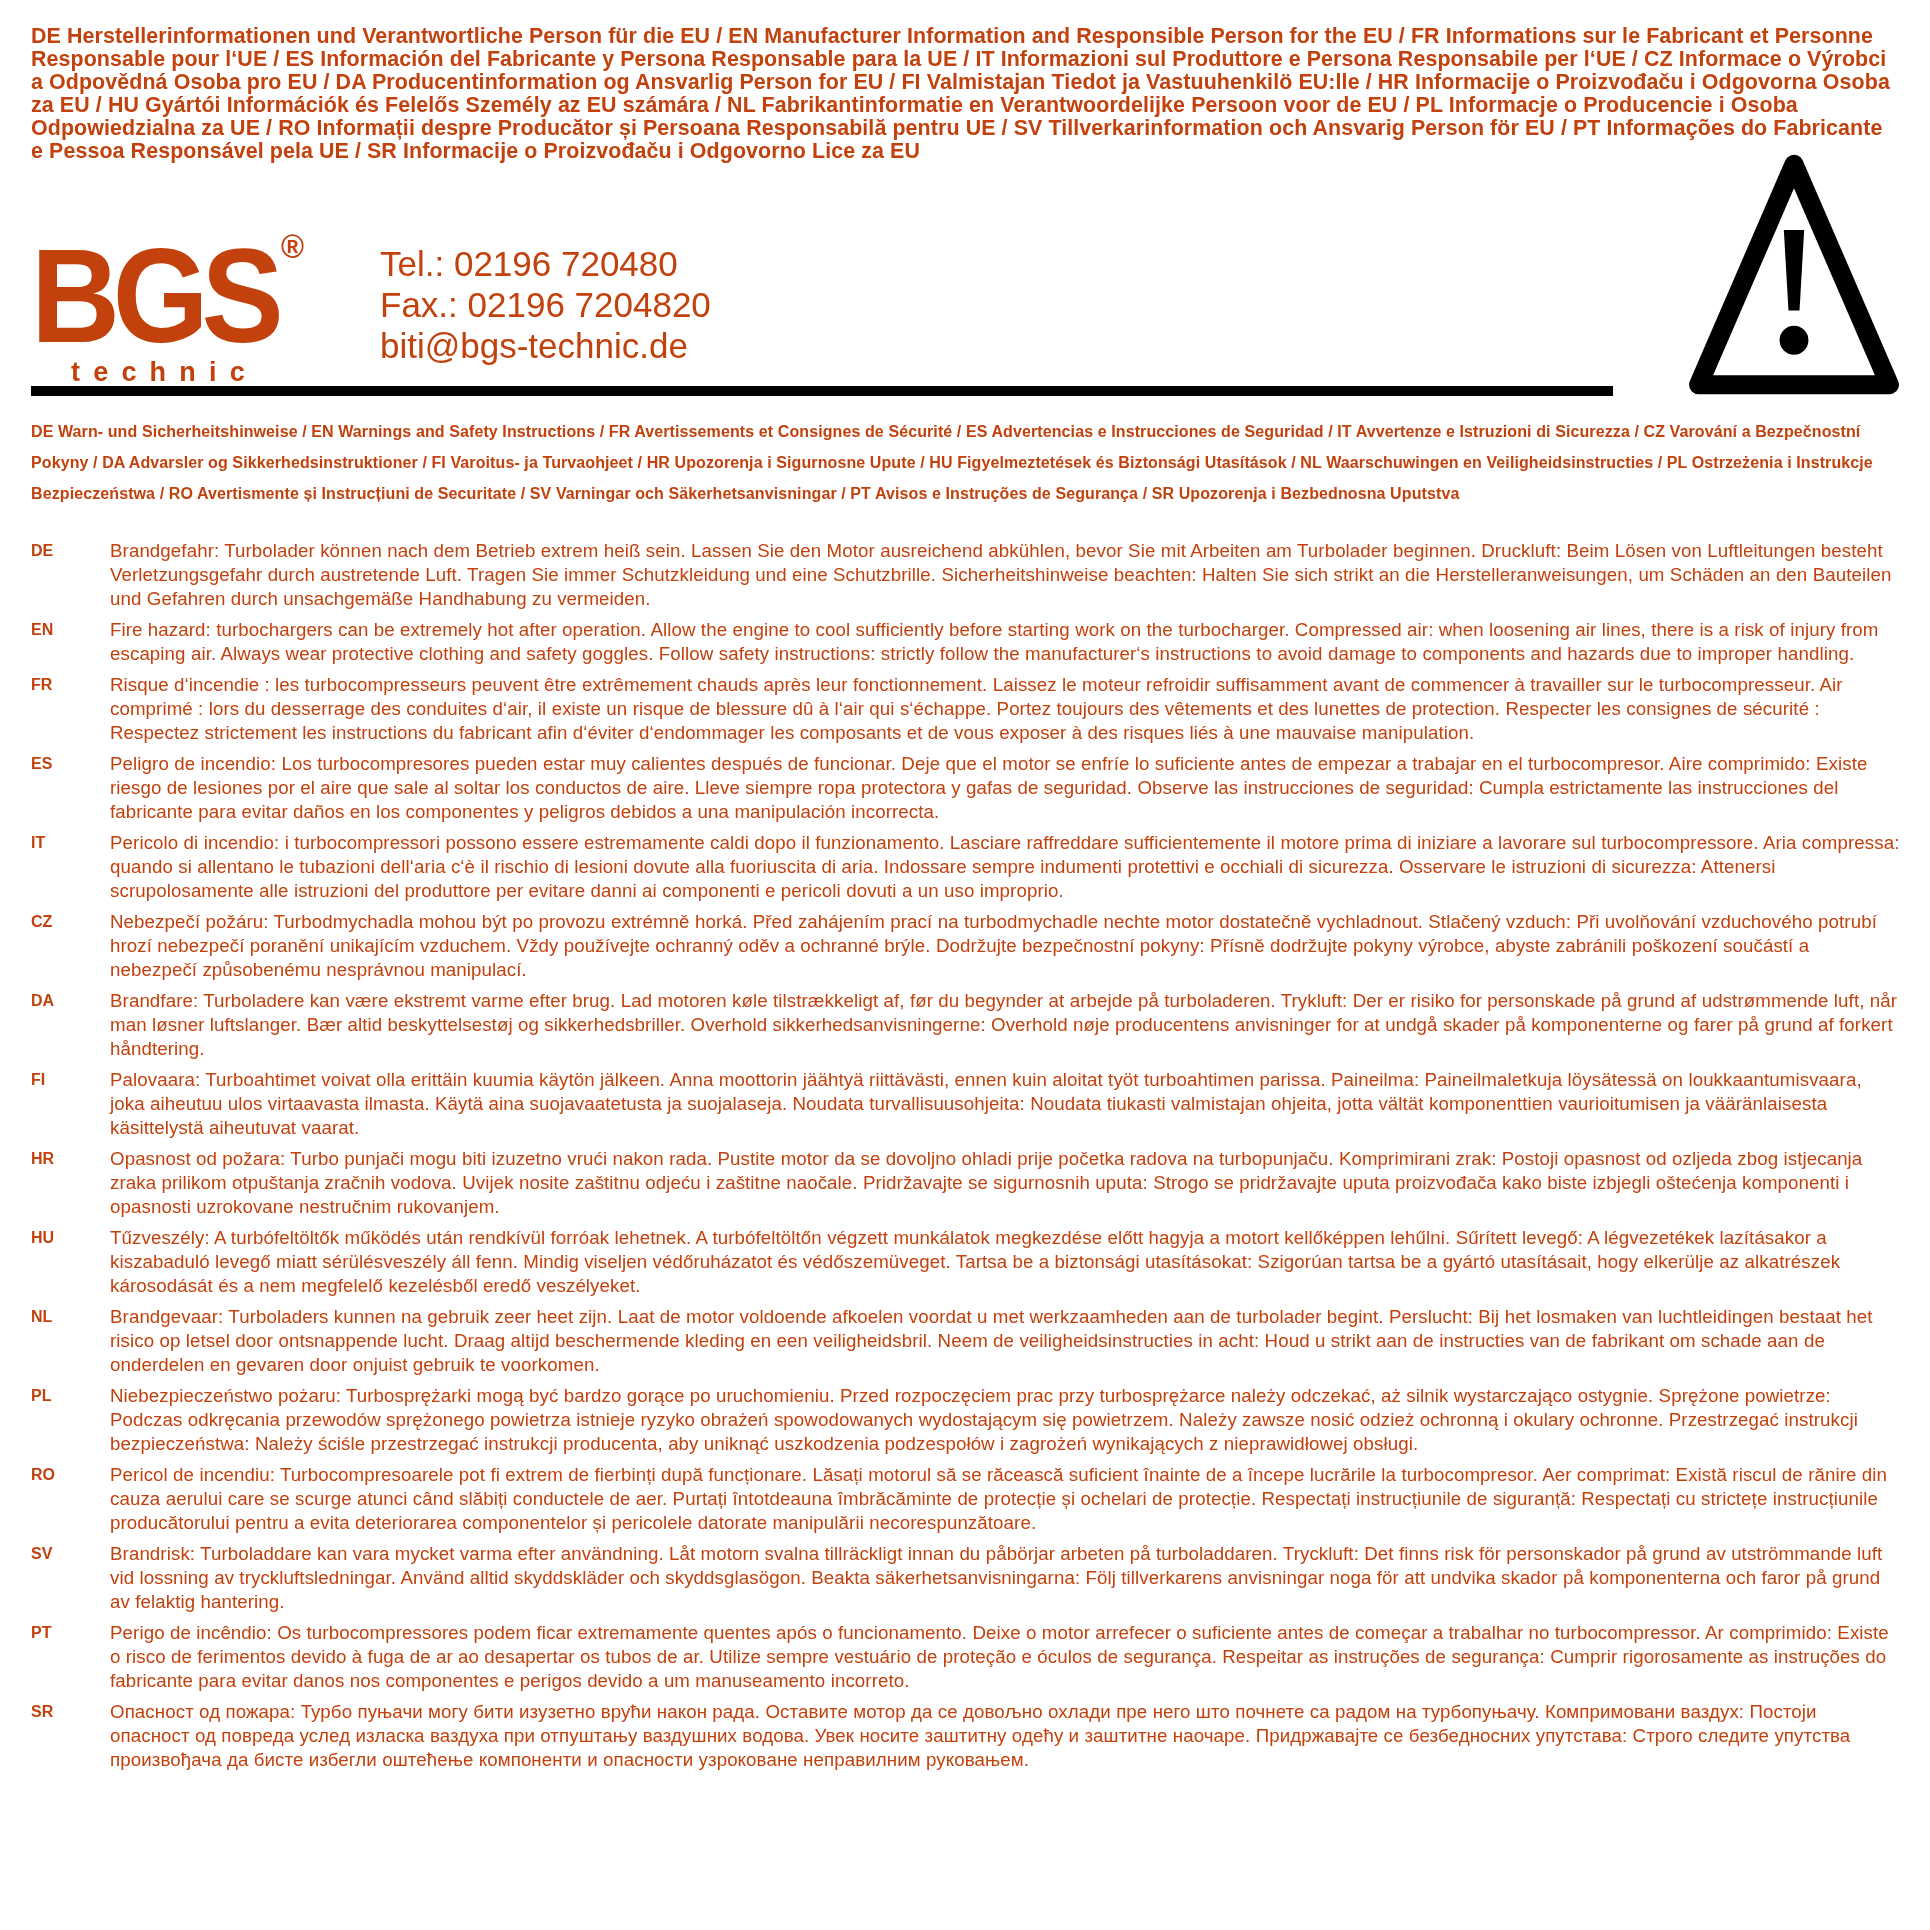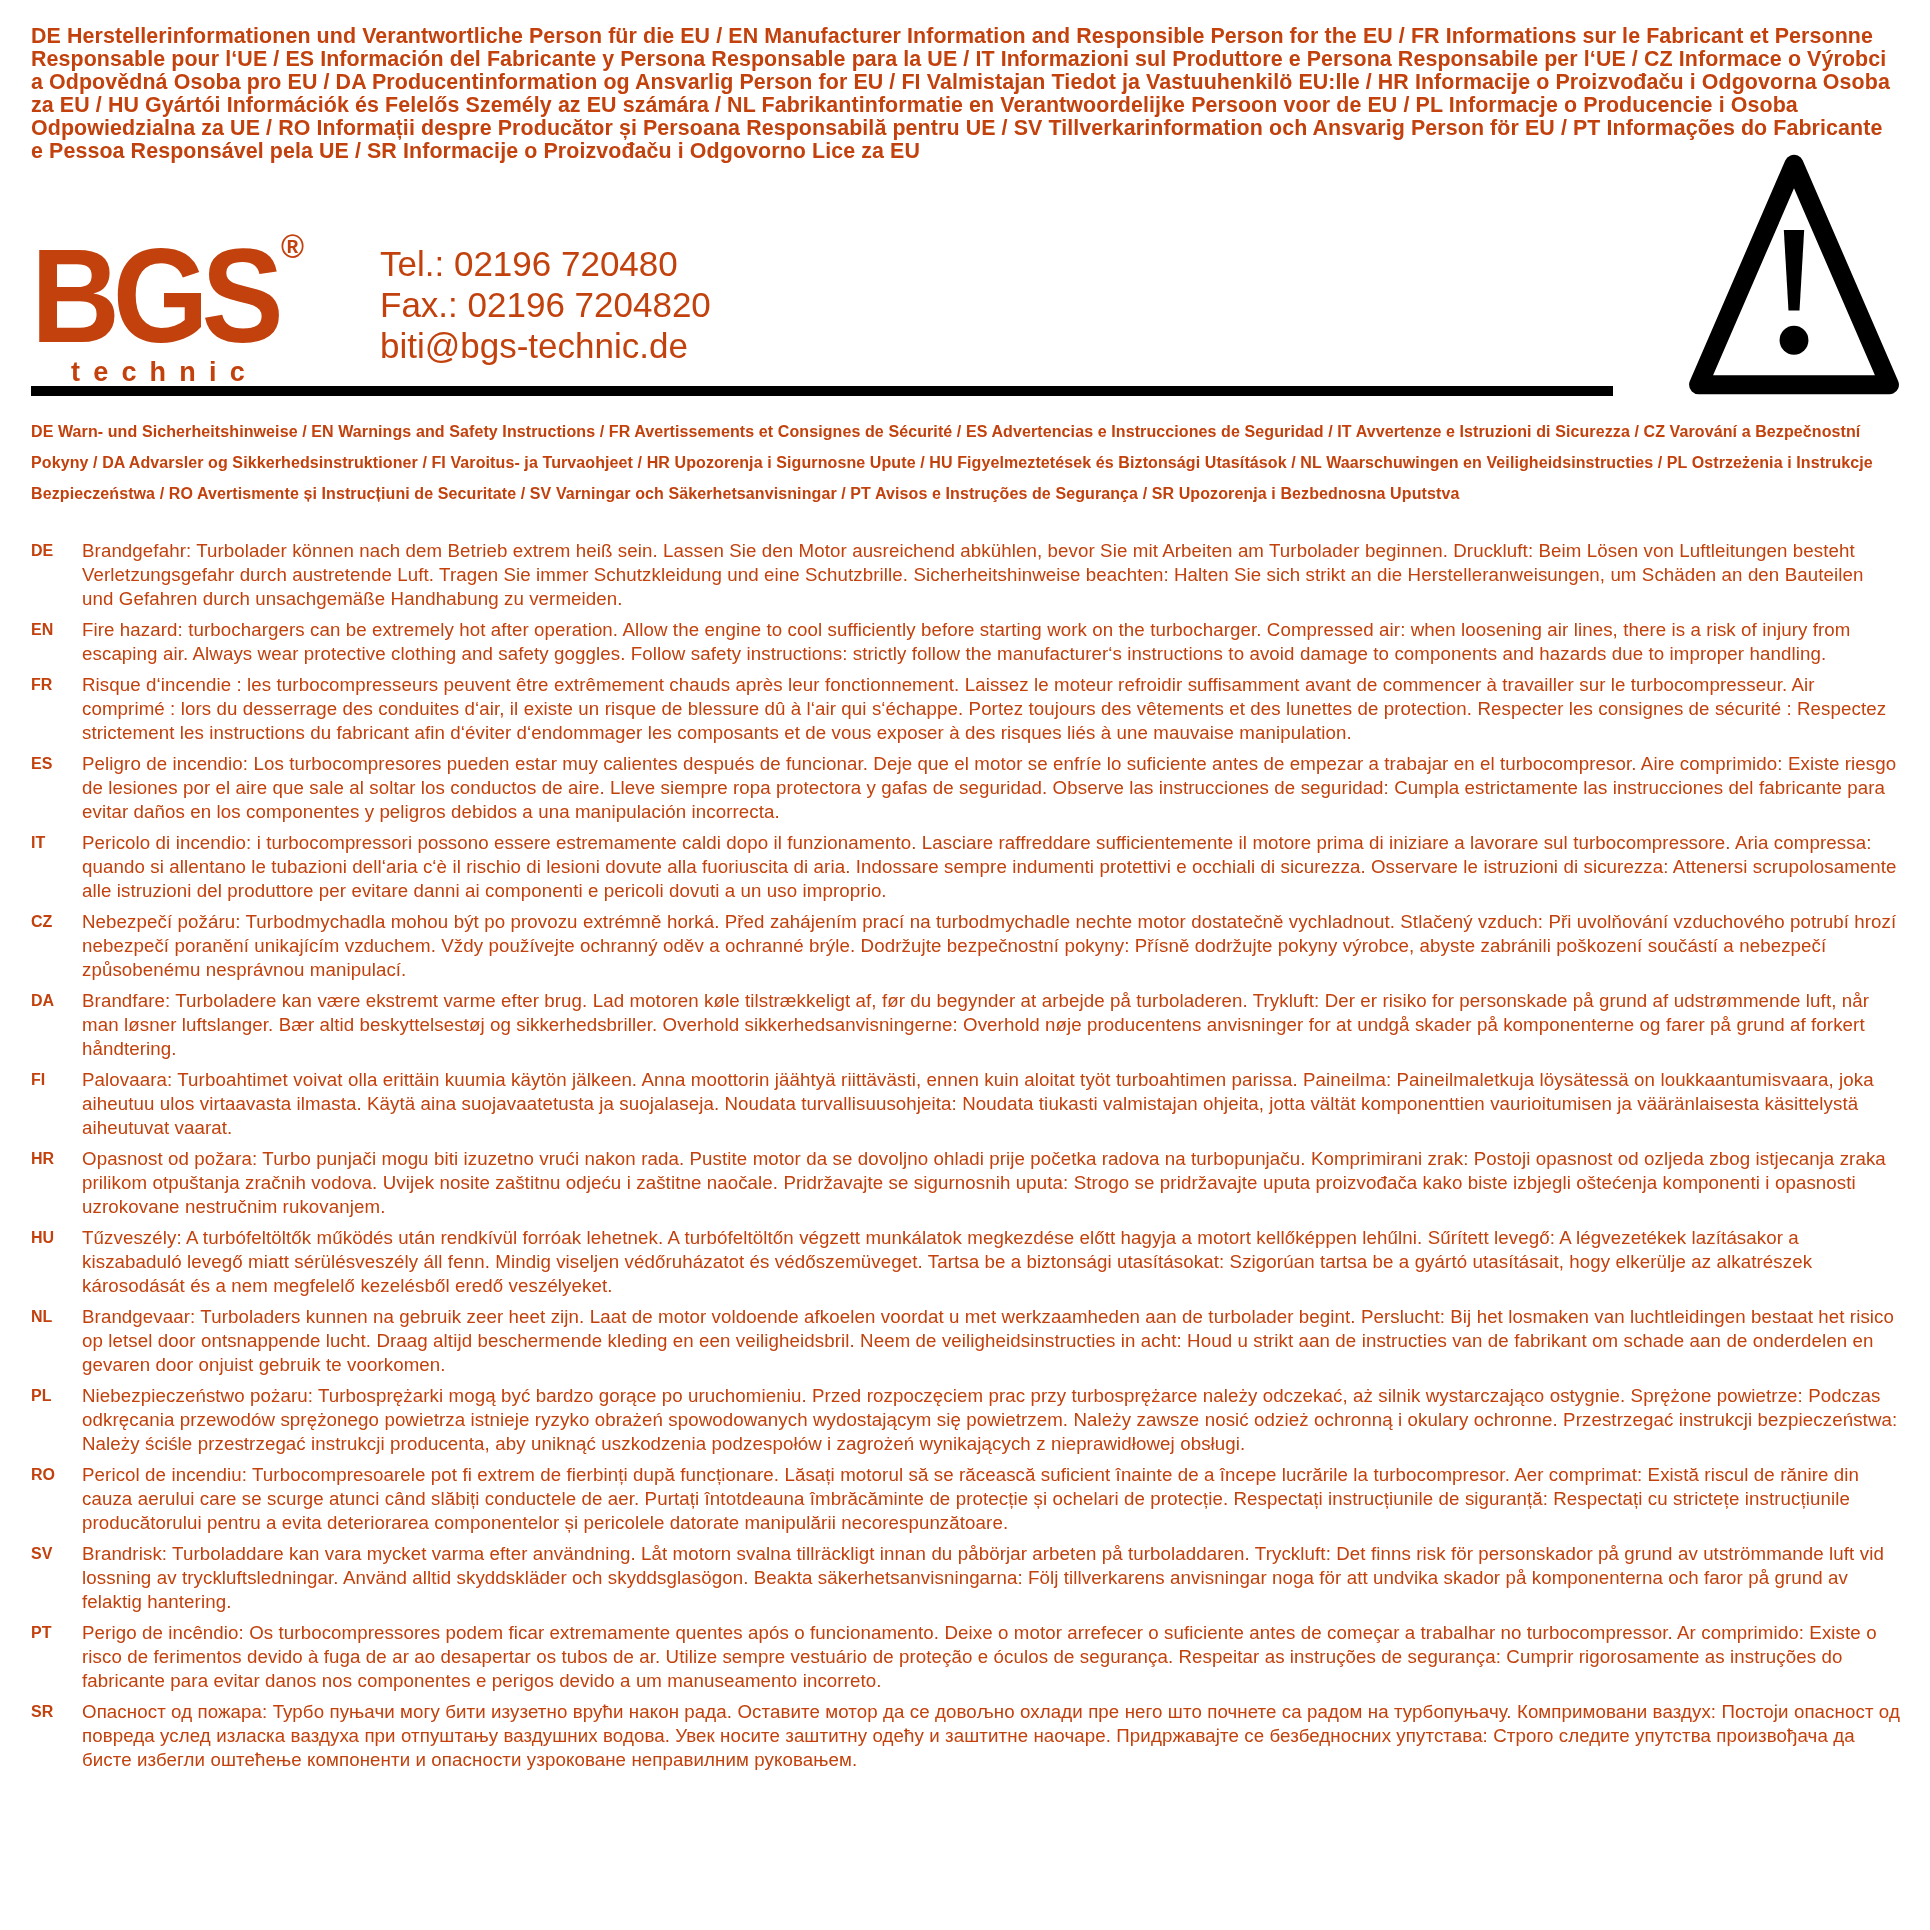--- a/index.html
+++ b/index.html
@@ -108,20 +108,21 @@
   }
   .note .lang {
     font-weight: bold;
     font-size: 16px;
     line-height: 24px;
   }
   .note .text {
     font-size: 18.7px;
     line-height: 24px;
     letter-spacing: 0.1px;
+    margin-left: 28px;
   }
 </style>
 </head>
 <body>
 
 <div class="page">
 
   <div class="top-header">DE Herstellerinformationen und Verantwortliche Person für die EU  /  EN Manufacturer Information and Responsible Person for the EU  /  FR Informations sur le Fabricant et Personne Responsable pour l‘UE  /  ES Información del Fabricante y Persona Responsable para la UE  /  IT Informazioni sul Produttore e Persona Responsabile per l‘UE  /  CZ Informace o Výrobci a Odpovědná Osoba pro EU  /  DA Producentinformation og Ansvarlig Person for EU  /  FI Valmistajan Tiedot ja Vastuuhenkilö EU:lle  /  HR Informacije o Proizvođaču i Odgovorna Osoba za EU  /  HU Gyártói Információk és Felelős Személy az EU számára  /  NL Fabrikantinformatie en Verantwoordelijke Persoon voor de EU  /  PL Informacje o Producencie i Osoba Odpowiedzialna za UE  /  RO Informații despre Producător și Persoana Responsabilă pentru UE  /  SV Tillverkarinformation och Ansvarig Person för EU  /  PT Informações do Fabricante e Pessoa Responsável pela UE  /  SR Informacije o Proizvođaču i Odgovorno Lice za EU</div>
 
   <div class="contact-row">

